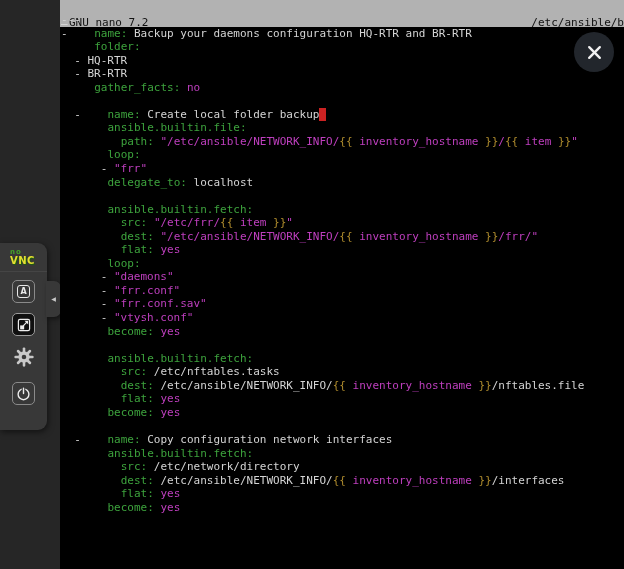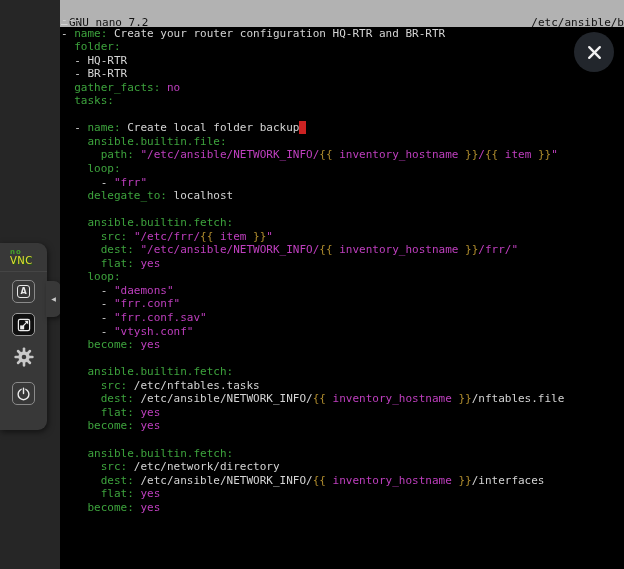--- a/index.html
+++ b/index.html
@@ -13,21 +13,21 @@
   .left-col{position:absolute;left:0;top:0;width:60px;height:569px;background:var(--page-bg,#262626);}
   .control-bar{
     position:absolute;left:0;top:243px;width:47px;height:187px;
     background:var(--panel-bg,#383838);
     border-radius:0 9px 9px 0;
     box-shadow:1px 2px 6px rgba(0,0,0,.55);
     display:flex;flex-direction:column;align-items:center;
   }
   .novnc-logo{margin-top:6px;align-self:flex-start;margin-left:10px;line-height:1;}
   .logo-no{display:block;font-size:7px;font-weight:bold;color:var(--logo-green,#45a329);letter-spacing:1px;}
-  .logo-vnc{display:block;font-size:10px;font-weight:normal;color:var(--logo-yellow,#e3e030);
+  .logo-vnc{display:block;font-size:10px;font-weight:bold;color:var(--logo-yellow,#e3e030);
     text-shadow:1px 1px 0 #1e5c12;letter-spacing:.5px;}
   .bar-divider{width:47px;border-top:1px solid #454545;margin-top:5px;}
   .bar-btn{
     width:23px;height:23px;box-sizing:border-box;
     border:1.4px solid #8a8a8a;border-radius:5px;background:transparent;
     display:flex;align-items:center;justify-content:center;padding:0;cursor:pointer;
   }
   .bar-btn.no-border{border-color:transparent;}
   .bar-btn.active{background:#101010;border-color:#9a9a9a;}
   .btn-keys{margin-top:8px;}
@@ -57,21 +57,21 @@
     position:absolute;left:0;top:0;right:0;height:27px;
     background:var(--titlebar-bg,#b2b2b2);color:var(--titlebar-text,#121212);
     line-height:13px;display:flex;justify-content:space-between;
     padding:16px 0 0 9px;box-sizing:border-box;overflow:hidden;white-space:nowrap;
   }
   .titlebar .tpath{padding-right:0;}
   .code{position:absolute;left:1px;top:13px;right:0;bottom:0;overflow:hidden;}
   .code .line{white-space:pre;height:13.56px;line-height:13.56px;}
   .tk-p{color:var(--plain,#d4d4d4);}
   .tk-pu{color:var(--plain,#d4d4d4);text-decoration:underline;}
-  .tk-k{color:var(--key,#3da33d);}
+  .tk-k{color:var(--key,#3da33d);margin-left:20px;}
   .tk-s{color:var(--string,#bf3fbf);}
   .tk-j{color:var(--jinja,#ae8b2d);}
   .tk-cur{background:var(--cursor,#cc2222);color:var(--cursor,#cc2222);}
 
   .close-btn{
     position:absolute;left:514px;top:32px;width:40px;height:40px;border-radius:50%;
     background:var(--close-bg,#22262c);border:none;display:flex;align-items:center;justify-content:center;
     cursor:pointer;padding:0;
   }
 </style>
@@ -139,26 +139,25 @@
 </div>
 
 <div class="terminal">
   <div class="titlebar">
     <span class="tapp">GNU nano 7.2</span>
     <span class="tpath">/etc/ansible/b</span>
   </div>
 
   <div class="code">
       <div class="line"><span class="tk-pu">-</span><span class="tk-p">--</span></div>
-      <div class="line"><span class="tk-p">- </span><span class="tk-k">name:</span><span class="tk-p"> Create your router configuration HQ-RTR and BR-RTR</span></div>
+      <div class="line"><span class="tk-p">- </span><span class="tk-k">name:</span><span class="tk-p"> Backup your daemons configuration HQ-RTR and BR-RTR</span></div>
       <div class="line"><span class="tk-p">  </span><span class="tk-k">folder:</span></div>
       <div class="line"><span class="tk-p">  - HQ-RTR</span></div>
       <div class="line"><span class="tk-p">  - BR-RTR</span></div>
       <div class="line"><span class="tk-p">  </span><span class="tk-k">gather_facts:</span><span class="tk-p"> </span><span class="tk-s">no</span></div>
-      <div class="line"><span class="tk-p">  </span><span class="tk-k">tasks:</span></div>
       <div class="line"></div>
       <div class="line"><span class="tk-p">  - </span><span class="tk-k">name:</span><span class="tk-p"> Create local folder backup</span><span class="tk-cur"> </span></div>
       <div class="line"><span class="tk-p">    </span><span class="tk-k">ansible.builtin.file:</span></div>
       <div class="line"><span class="tk-p">      </span><span class="tk-k">path:</span><span class="tk-p"> </span><span class="tk-s">"/etc/ansible/NETWORK_INFO/</span><span class="tk-j">{{</span><span class="tk-s"> inventory_hostname </span><span class="tk-j">}}</span><span class="tk-s">/</span><span class="tk-j">{{</span><span class="tk-s"> item </span><span class="tk-j">}}</span><span class="tk-s">"</span></div>
       <div class="line"><span class="tk-p">    </span><span class="tk-k">loop:</span></div>
       <div class="line"><span class="tk-p">      - </span><span class="tk-s">"frr"</span></div>
       <div class="line"><span class="tk-p">    </span><span class="tk-k">delegate_to:</span><span class="tk-p"> localhost</span></div>
       <div class="line"></div>
       <div class="line"><span class="tk-p">    </span><span class="tk-k">ansible.builtin.fetch:</span></div>
       <div class="line"><span class="tk-p">      </span><span class="tk-k">src:</span><span class="tk-p"> </span><span class="tk-s">"/etc/frr/</span><span class="tk-j">{{</span><span class="tk-s"> item </span><span class="tk-j">}}</span><span class="tk-s">"</span></div>
@@ -170,20 +169,21 @@
       <div class="line"><span class="tk-p">      - </span><span class="tk-s">"frr.conf.sav"</span></div>
       <div class="line"><span class="tk-p">      - </span><span class="tk-s">"vtysh.conf"</span></div>
       <div class="line"><span class="tk-p">    </span><span class="tk-k">become:</span><span class="tk-p"> </span><span class="tk-s">yes</span></div>
       <div class="line"></div>
       <div class="line"><span class="tk-p">    </span><span class="tk-k">ansible.builtin.fetch:</span></div>
       <div class="line"><span class="tk-p">      </span><span class="tk-k">src:</span><span class="tk-p"> /etc/nftables.tasks</span></div>
       <div class="line"><span class="tk-p">      </span><span class="tk-k">dest:</span><span class="tk-p"> /etc/ansible/NETWORK_INFO/</span><span class="tk-j">{{</span><span class="tk-s"> inventory_hostname </span><span class="tk-j">}}</span><span class="tk-p">/nftables.file</span></div>
       <div class="line"><span class="tk-p">      </span><span class="tk-k">flat:</span><span class="tk-p"> </span><span class="tk-s">yes</span></div>
       <div class="line"><span class="tk-p">    </span><span class="tk-k">become:</span><span class="tk-p"> </span><span class="tk-s">yes</span></div>
       <div class="line"></div>
+      <div class="line"><span class="tk-p">  - </span><span class="tk-k">name:</span><span class="tk-p"> Copy configuration network interfaces</span></div>
       <div class="line"><span class="tk-p">    </span><span class="tk-k">ansible.builtin.fetch:</span></div>
       <div class="line"><span class="tk-p">      </span><span class="tk-k">src:</span><span class="tk-p"> /etc/network/directory</span></div>
       <div class="line"><span class="tk-p">      </span><span class="tk-k">dest:</span><span class="tk-p"> /etc/ansible/NETWORK_INFO/</span><span class="tk-j">{{</span><span class="tk-s"> inventory_hostname </span><span class="tk-j">}}</span><span class="tk-p">/interfaces</span></div>
       <div class="line"><span class="tk-p">      </span><span class="tk-k">flat:</span><span class="tk-p"> </span><span class="tk-s">yes</span></div>
       <div class="line"><span class="tk-p">    </span><span class="tk-k">become:</span><span class="tk-p"> </span><span class="tk-s">yes</span></div>
     </div>
 
   <button class="close-btn">
     <span style="display:flex;">
       <svg width="17" height="17" viewBox="0 0 16 16">

